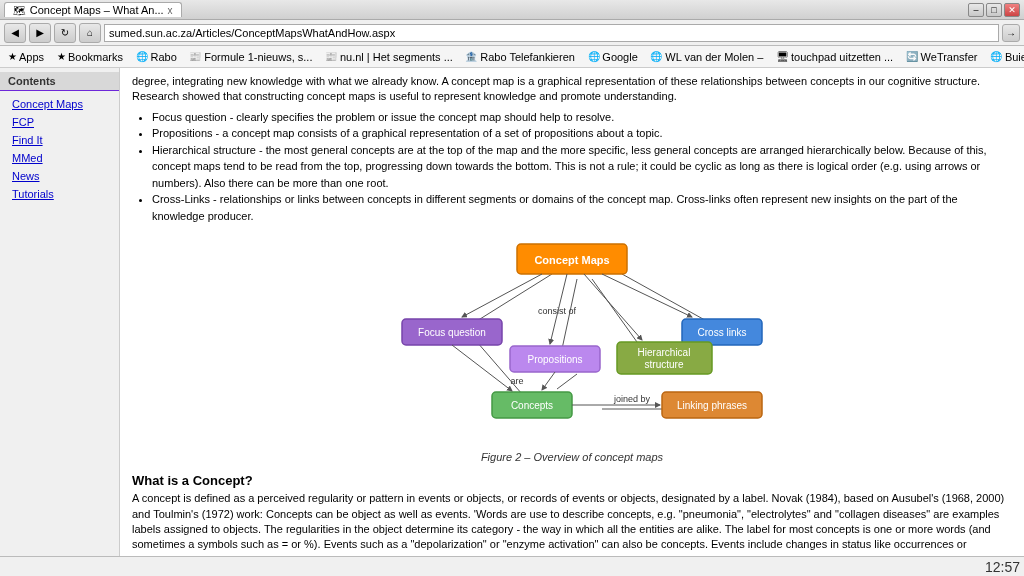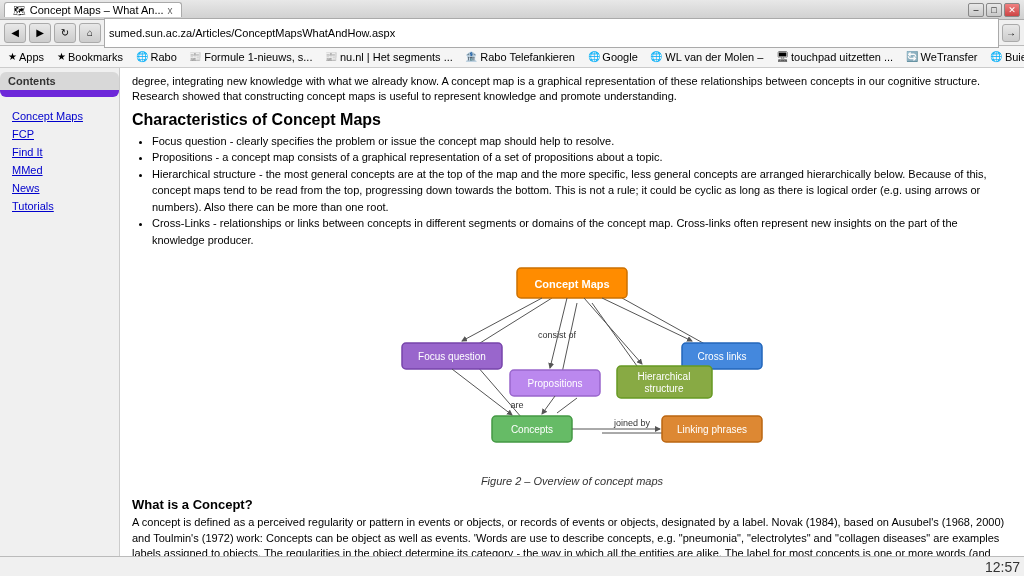--- a/index.html
+++ b/index.html
@@ -65,21 +65,21 @@
       border: 1px solid #aaa;
       border-radius: 3px;
       display: flex;
       align-items: center;
       justify-content: center;
       font-size: 10px;
       cursor: pointer;
     }
     .address-input {
       flex: 1;
-      height: 30px;
+      height: 18px;
       border: 1px solid #aaa;
       background: #fff;
       padding: 0 4px;
       font-size: 11px;
     }
     .go-btn {
       width: 18px;
       height: 18px;
       background: linear-gradient(to bottom, #e8e8e8, #ccc);
       border: 1px solid #aaa;
@@ -131,23 +131,22 @@
     }
     .sidebar-section {
       padding: 2px 8px;
       font-size: 11px;
       color: #333;
     }
     .sidebar-section.header {
       font-weight: bold;
       background: #d8d8d8;
       padding: 3px 8px;
-      margin-bottom: 10px;
-      border-bottom: 7px solid #6d28d9;
-      border-radius: 6px;
+      margin-bottom: 4px;
+      border-bottom: 1px solid #6d28d9;
     }
     .sidebar-item {
       padding: 3px 12px;
       font-size: 11px;
       color: #0000cc;
       cursor: pointer;
       text-decoration: underline;
     }
 
     
@@ -303,21 +302,20 @@
     <div class="sidebar-item">FCP</div>
     <div class="sidebar-item">Find It</div>
     <div class="sidebar-item">MMed</div>
     <div class="sidebar-item">News</div>
     <div class="sidebar-item">Tutorials</div>
   </div>
 
   <div class="content-area">
     <p>degree, integrating new knowledge with what we already know. A concept map is a graphical representation of these relationships between concepts in our cognitive structure. Research showed that constructing concept maps is useful to represent knowledge and promote understanding.</p>
 
-    <h1>Characteristics of Concept Maps</h1>
 
     <ul>
       <li>Focus question - clearly specifies the problem or issue the concept map should help to resolve.</li>
       <li>Propositions - a concept map consists of a graphical representation of a set of propositions about a topic.</li>
       <li>Hierarchical structure - the most general concepts are at the top of the map and the more specific, less general concepts are arranged hierarchically below. Because of this, concept maps tend to be read from the top, progressing down towards the bottom. This is not a rule; it could be cyclic as long as there is logical order (e.g. using arrows or numbers). Also there can be more than one root.</li>
       <li>Cross-Links - relationships or links between concepts in different segments or domains of the concept map. Cross-links often represent new insights on the part of the knowledge producer.</li>
     </ul>
 
     <div class="diagram-container">
       <svg class="diagram-svg" viewBox="0 0 500 210">

